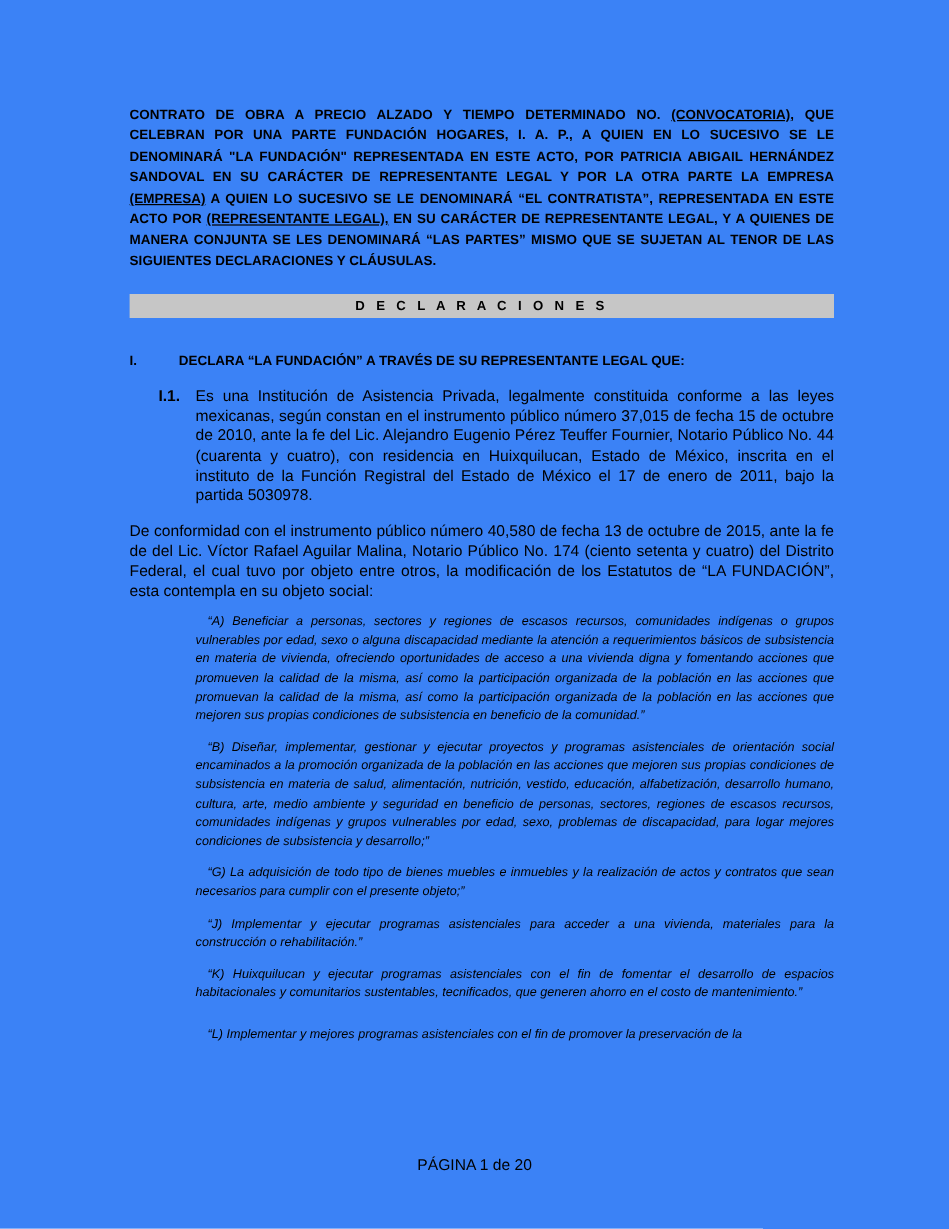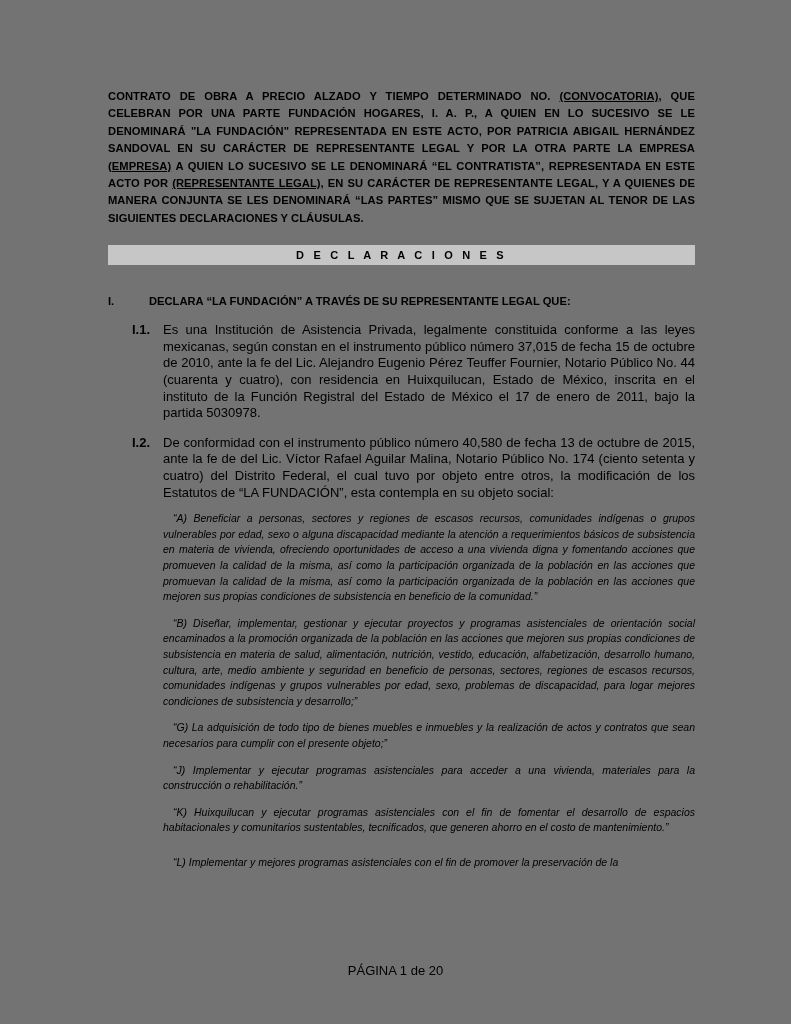--- a/index.html
+++ b/index.html
@@ -5,21 +5,21 @@
   html, body {
     margin: 0;
     padding: 0;
     background: #ffffff;
   }
   .page {
     position: relative;
     width: 791px;
     height: 1024px;
     margin: 0 auto;
-    background: #737373;
+    background: #3b82f6;
     font-family: "Liberation Sans", sans-serif;
     color: #000000;
     box-sizing: border-box;
     padding: 88px 96px 0 108px;
     overflow: hidden;
   }
   .title-block {
     font-weight: bold;
     font-size: 11.2px;
     line-height: 17.4px;
@@ -112,21 +112,20 @@
     <span class="num">I.</span>
     <span>DECLARA “LA FUNDACIÓN” A TRAVÉS DE SU REPRESENTANTE LEGAL QUE:</span>
   </div>
 
   <div class="clause">
     <span class="cnum">I.1.</span>
     <span class="cbody">Es una Institución de Asistencia Privada, legalmente constituida conforme a las leyes mexicanas, según constan en el instrumento público número 37,015 de fecha 15 de octubre de 2010, ante la fe del Lic. Alejandro Eugenio Pérez Teuffer Fournier, Notario Público No. 44 (cuarenta y cuatro), con residencia en Huixquilucan, Estado de México, inscrita en el instituto de la Función Registral del Estado de México el 17 de enero de 2011, bajo la partida 5030978.</span>
   </div>
 
   <div class="clause">
-    <span class="cnum">I.2.</span>
     <span class="cbody"><span>De conformidad con el instrumento público número 40,580 de fecha 13 de octubre de 2015, ante la fe de del Lic. Víctor Rafael Aguilar Malina, Notario Público No. 174 (ciento setenta y cuatro) del Distrito Federal, el cual tuvo por objeto entre otros, la modificación de los Estatutos de </span><b>“LA FUNDACIÓN”</b><span>, esta contempla en su objeto social:</span></span>
   </div>
 
   <div class="quote-list">
     <div class="quote">“A) Beneficiar a personas, sectores y regiones de escasos recursos, comunidades indígenas o grupos vulnerables por edad, sexo o alguna discapacidad mediante la atención a requerimientos básicos de subsistencia en materia de vivienda, ofreciendo oportunidades de acceso a una vivienda digna y fomentando acciones que promueven la calidad de la misma, así como la participación organizada de la población en las acciones que promuevan la calidad de la misma, así como la participación organizada de la población en las acciones que mejoren sus propias condiciones de subsistencia en beneficio de la comunidad.”</div>
     <div class="quote">“B) Diseñar, implementar, gestionar y ejecutar proyectos y programas asistenciales de orientación social encaminados a la promoción organizada de la población en las acciones que mejoren sus propias condiciones de subsistencia en materia de salud, alimentación, nutrición, vestido, educación, alfabetización, desarrollo humano, cultura, arte, medio ambiente y seguridad en beneficio de personas, sectores, regiones de escasos recursos, comunidades indígenas y grupos vulnerables por edad, sexo, problemas de discapacidad, para logar mejores condiciones de subsistencia y desarrollo;”</div>
     <div class="quote">“G) La adquisición de todo tipo de bienes muebles e inmuebles y la realización de actos y contratos que sean necesarios para cumplir con el presente objeto;”</div>
     <div class="quote">“J) Implementar y ejecutar programas asistenciales para acceder a una vivienda, materiales para la construcción o rehabilitación.”</div>
     <div class="quote">“K) Huixquilucan y ejecutar programas asistenciales con el fin de fomentar el desarrollo de espacios habitacionales y comunitarios sustentables, tecnificados, que generen ahorro en el costo de mantenimiento.”</div>
     <div class="quote gap">“L) Implementar y mejores programas asistenciales con el fin de promover la preservación de la</div>

